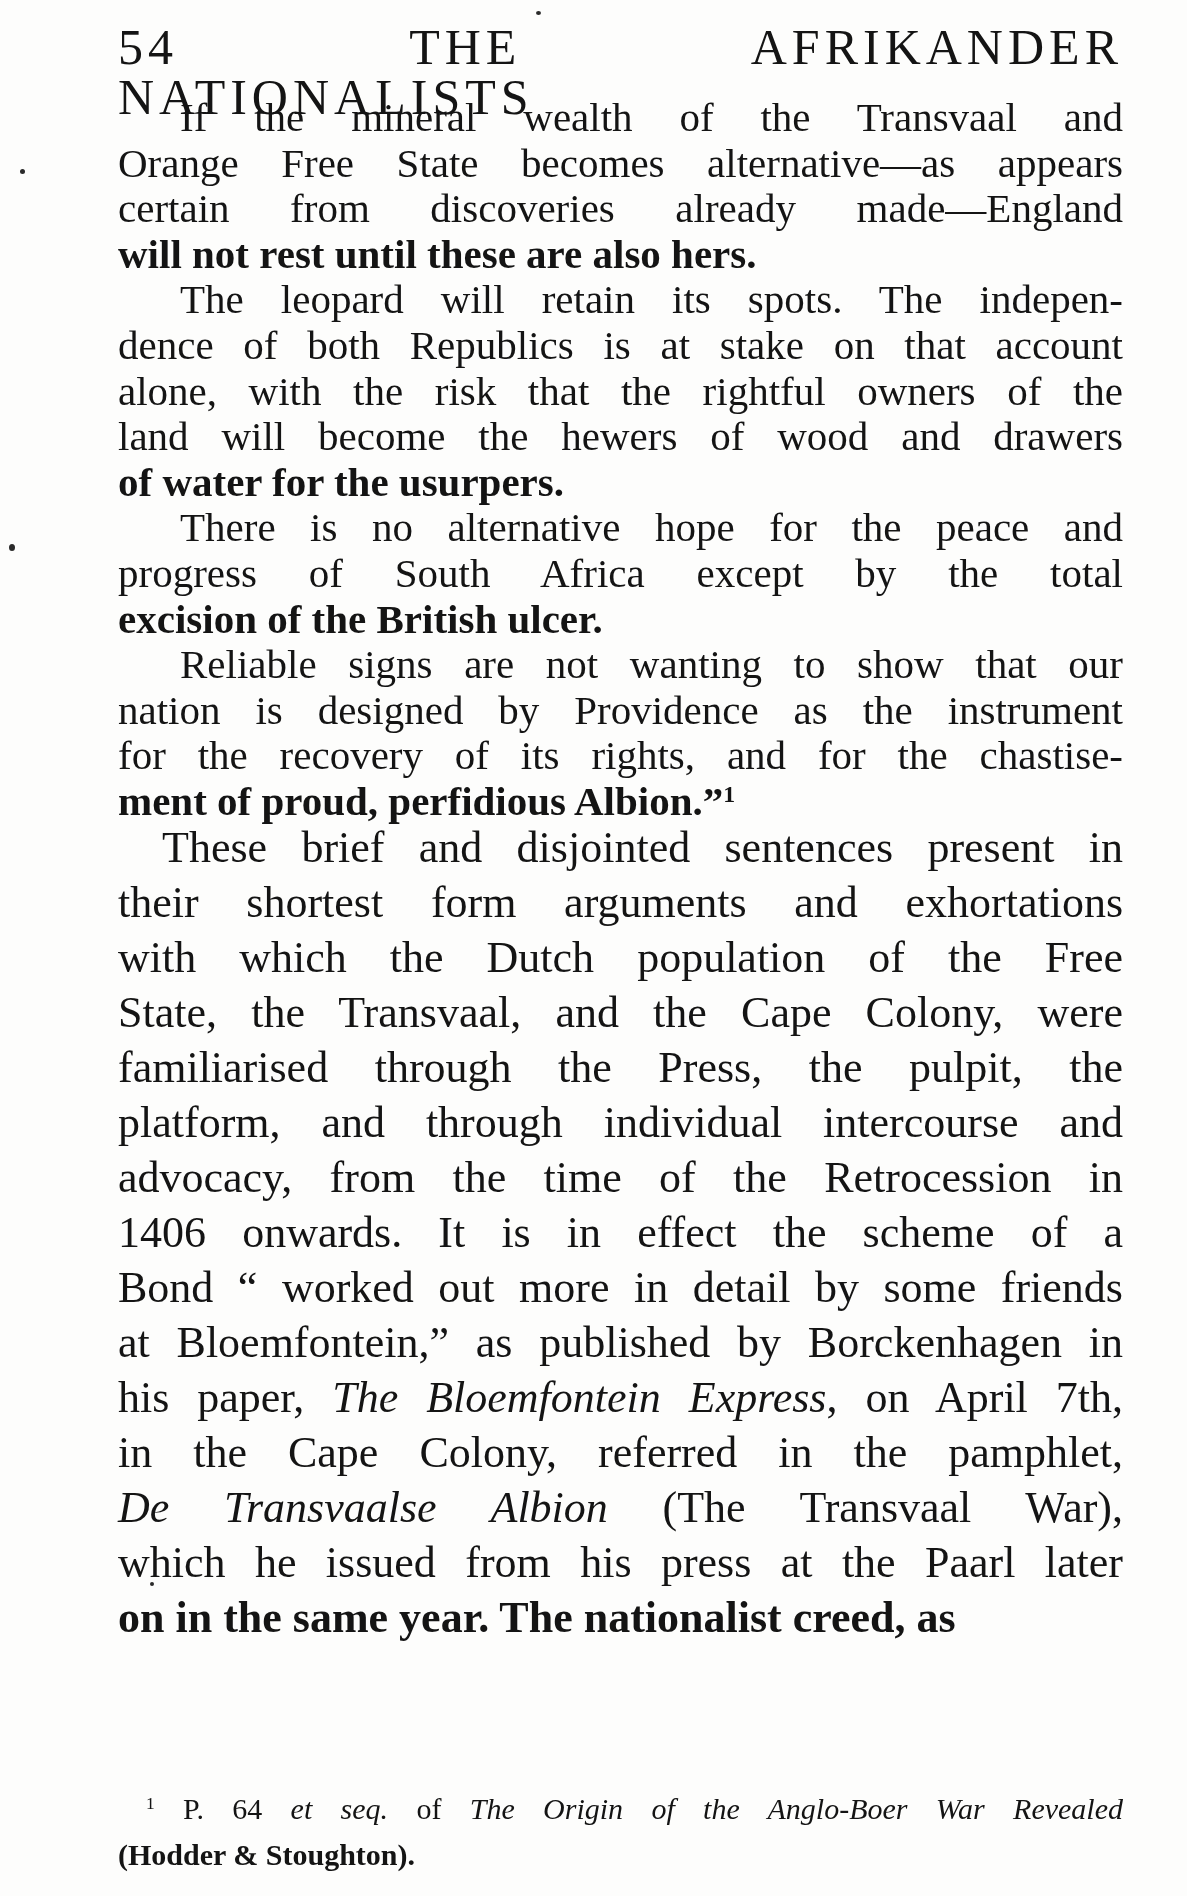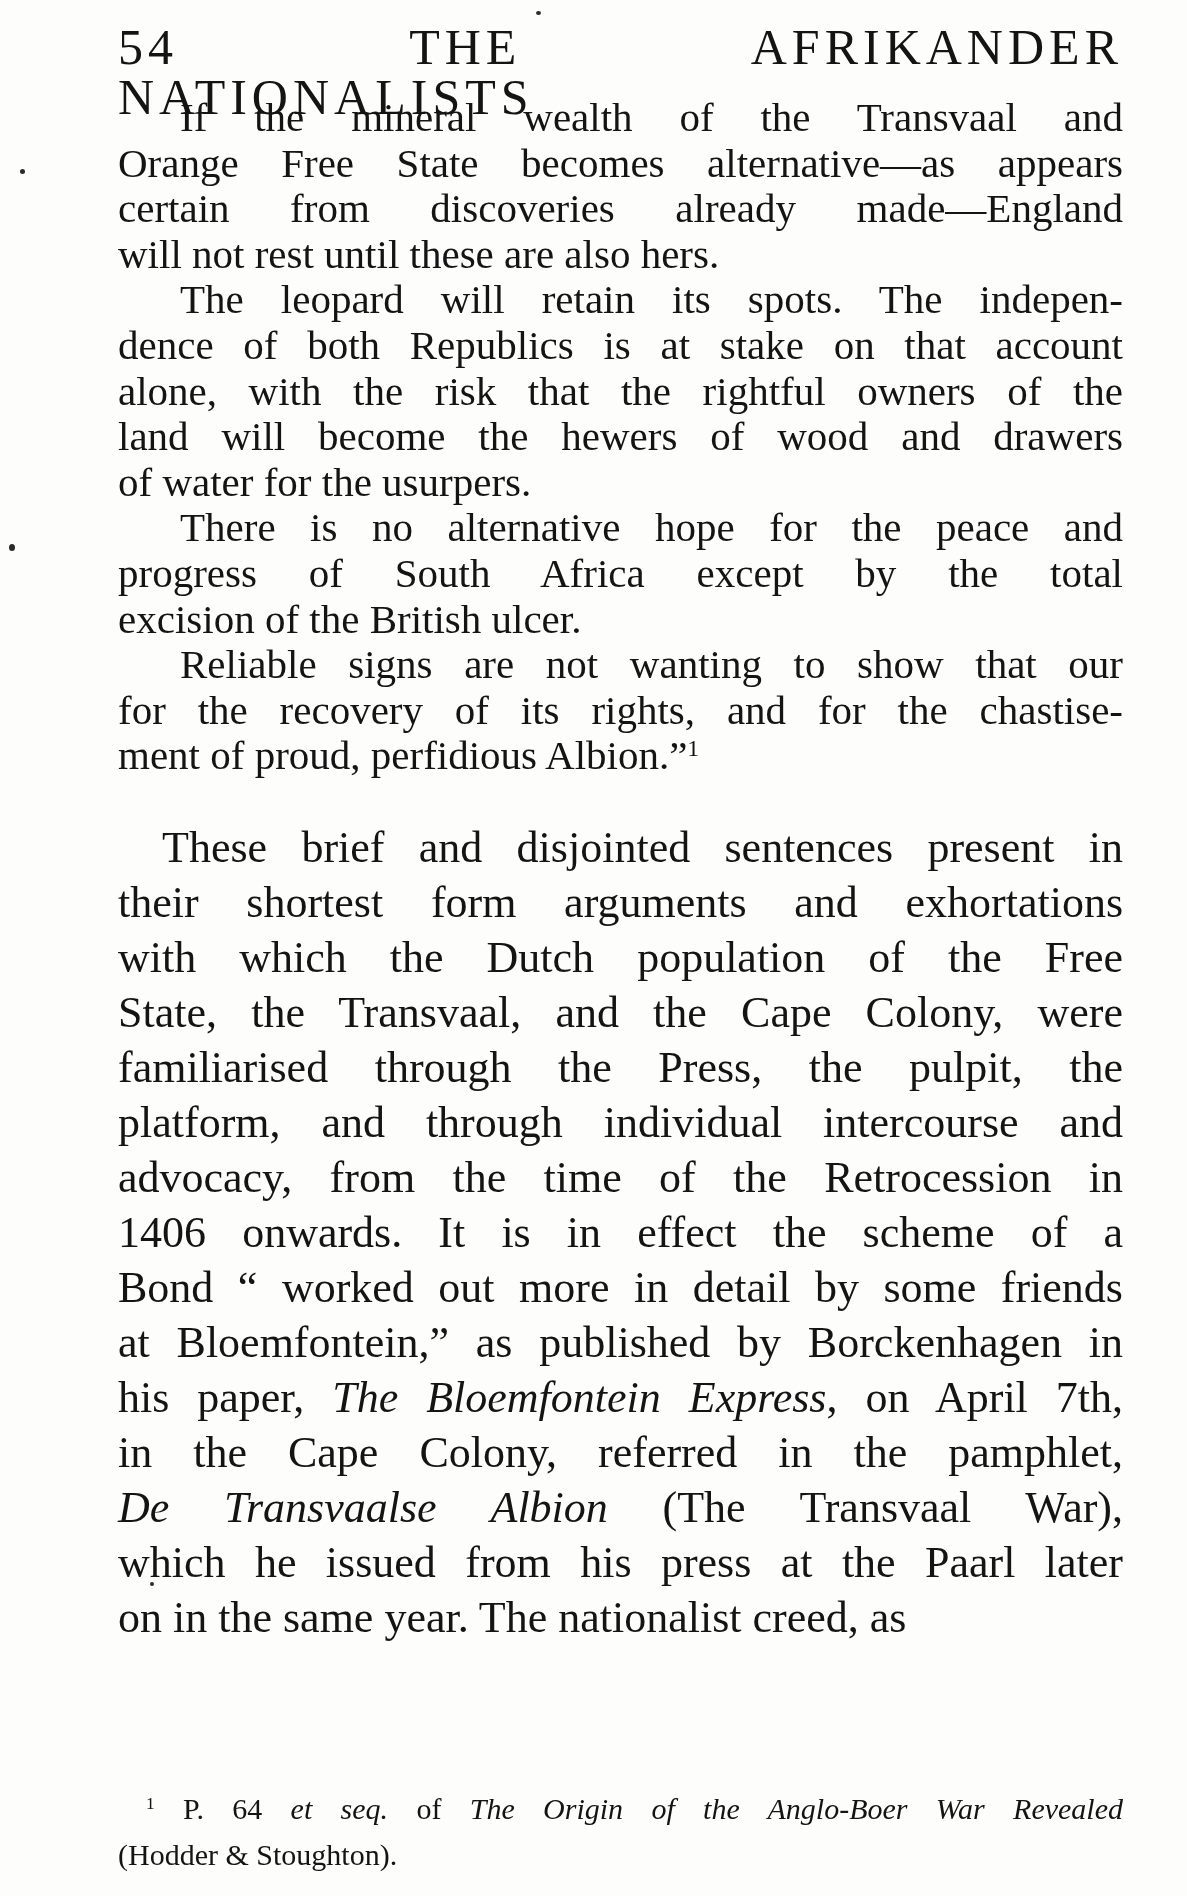--- a/index.html
+++ b/index.html
@@ -26,20 +26,21 @@
   }
   .page-header span { display:inline; }
 
   .line {
     text-align:justify;
     -moz-text-align-last:justify;
     text-align-last:justify;
   }
   .line.last {
     text-align-last:left;
+    font-weight:bold;
     -moz-text-align-last:left;
   }
 
   .quote-block { top:95px;  font-size:41px; line-height:45.6px; }
   .body-block  { top:820px; font-size:44px; line-height:55px;   }
   .footnote-block { top:1786px; font-size:30px; line-height:46px; }
 
   .quote-block    .indent { padding-left:62px; }
   .body-block     .indent { padding-left:44px; }
   .footnote-block .indent { padding-left:28px; }
@@ -63,20 +64,21 @@
       <div class="line last"><span>will not rest until these are also hers.</span></div>
       <div class="line indent"><span>The leopard will retain its spots. The indepen-</span></div>
       <div class="line"><span>dence of both Republics is at stake on that account</span></div>
       <div class="line"><span>alone, with the risk that the rightful owners of the</span></div>
       <div class="line"><span>land will become the hewers of wood and drawers</span></div>
       <div class="line last"><span>of water for the usurpers.</span></div>
       <div class="line indent"><span>There is no alternative hope for the peace and</span></div>
       <div class="line"><span>progress of South Africa except by the total</span></div>
       <div class="line last"><span>excision of the British ulcer.</span></div>
       <div class="line indent"><span>Reliable signs are not wanting to show that our</span></div>
+      <div class="line"><span>nation is designed by Providence as the instrument</span></div>
       <div class="line"><span>for the recovery of its rights, and for the chastise-</span></div>
       <div class="line last"><span>ment of proud, perfidious Albion.”</span><span class="sup">1</span></div>
     </div>
   <div class="col body-block">
       <div class="line indent"><span>These brief and disjointed sentences present in</span></div>
       <div class="line"><span>their shortest form arguments and exhortations</span></div>
       <div class="line"><span>with which the Dutch population of the Free</span></div>
       <div class="line"><span>State, the Transvaal, and the Cape Colony, were</span></div>
       <div class="line"><span>familiarised through the Press, the pulpit, the</span></div>
       <div class="line"><span>platform, and through individual intercourse and</span></div>

